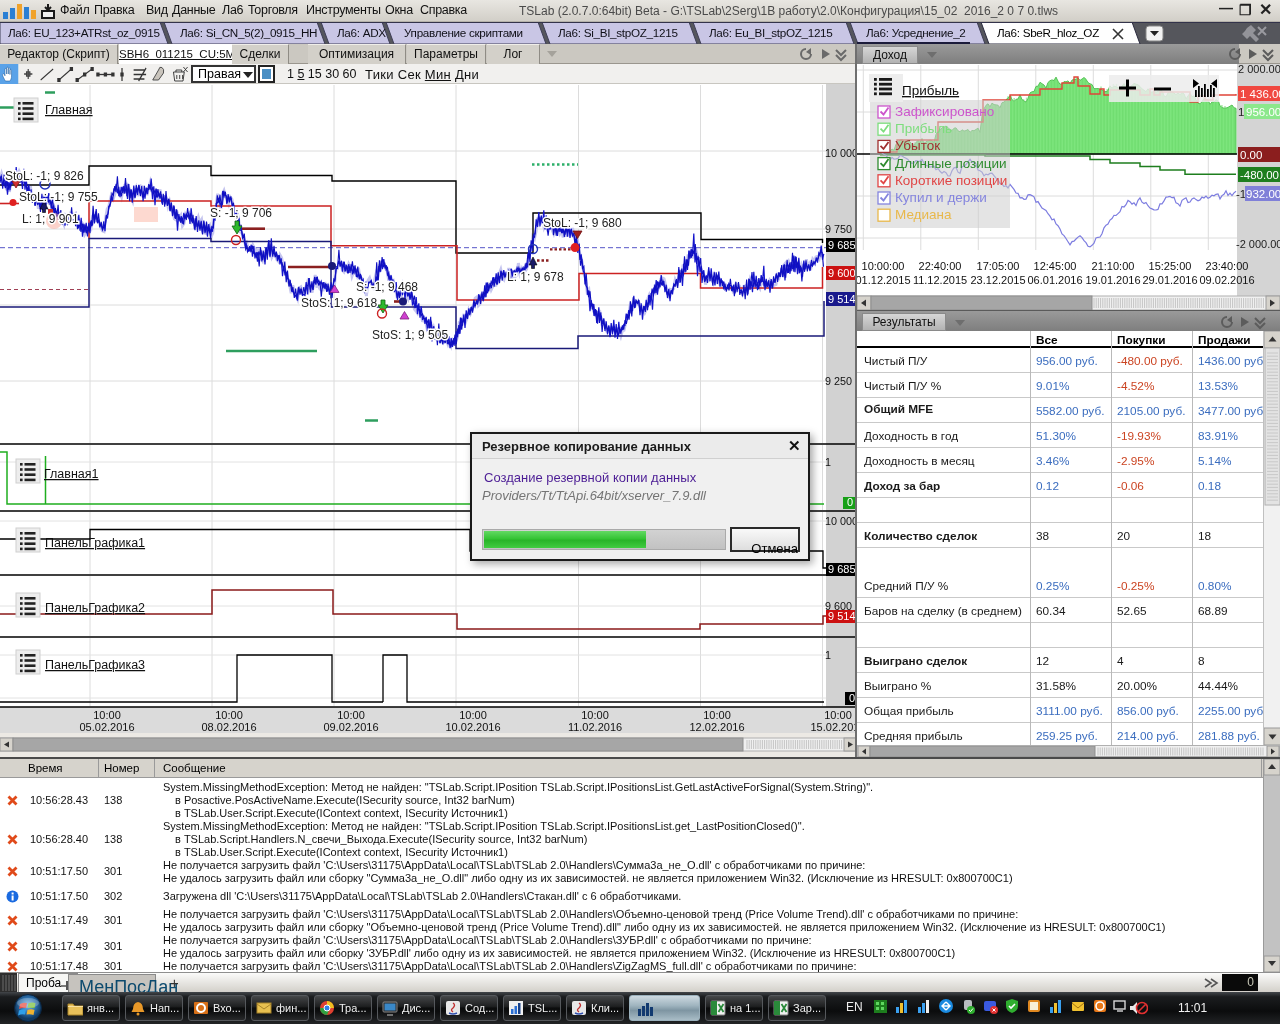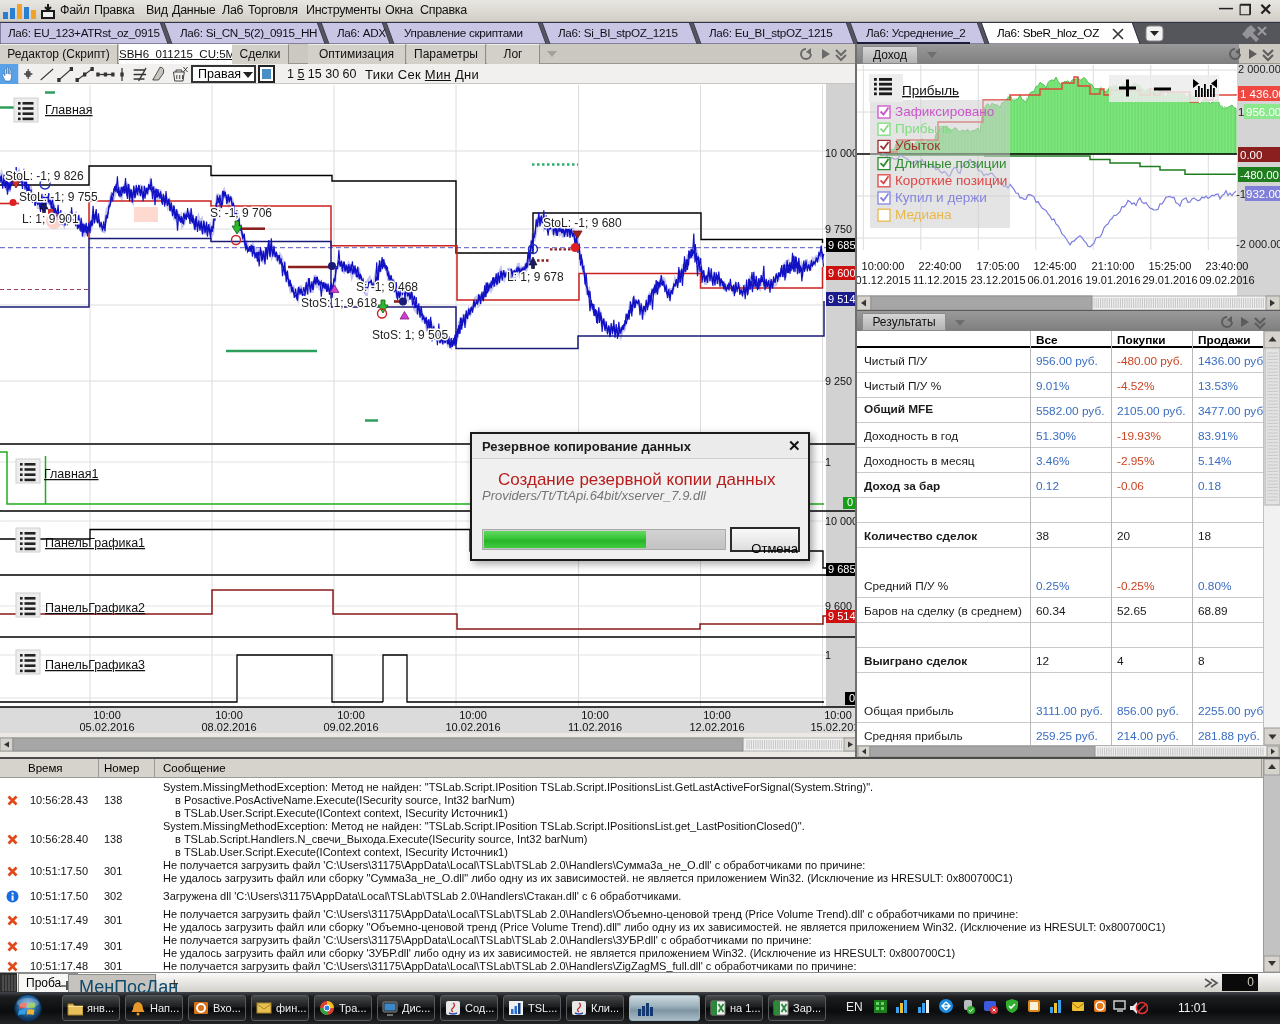--- a/index.html
+++ b/index.html
@@ -28,20 +28,21 @@
  </svg>
  <span class="mi" style="left:60px">Файл</span>
     <span class="mi" style="left:94px">Правка</span>
     <span class="mi" style="left:146px">Вид</span>
     <span class="mi" style="left:172px">Данные</span>
     <span class="mi" style="left:222px">Ла6</span>
     <span class="mi" style="left:248px">Торговля</span>
     <span class="mi" style="left:306px">Инструменты</span>
     <span class="mi" style="left:385px">Окна</span>
     <span class="mi" style="left:420px">Справка</span>
+ <span id="title">TSLab (2.0.7.0:64bit) Beta - G:\TSLab\2Serg\1В работу\2.0\Конфигурация\15_02&nbsp;&nbsp;2016_2 0 7 0.tlws</span>
  <span class="winbtn" style="left:1219px;top:0px">—</span>
     <span class="winbtn" style="left:1239px">❐</span>
     <span class="winbtn" style="left:1259px;font-size:16px;top:0px">✕</span>
 </div>
 <div class="abs" id="tabs1">
 <svg width="1280" height="22">
  <rect x="0" y="0" width="1280" height="22" fill="#55565c"></rect>
  <path d="M0,0 H160 L168,22 H0 Z" fill="#c9c6e5" stroke="#3e3e56"></path>
  <path d="M164,0 H317 L325,22 H172 Z" fill="#c9c6e5" stroke="#3e3e56"></path>
  <path d="M321,0 H382 L390,22 H329 Z" fill="#c9c6e5" stroke="#3e3e56"></path>
@@ -746,20 +747,26 @@
 <span class="abs" style="left:179px;top:6px;color:#1a1a1a;white-space:nowrap"></span>
 <span class="abs" style="left:260px;top:6px;color:#1a1a1a;white-space:nowrap"></span>
 <span class="abs" style="left:341px;top:6px;color:#1a1a1a;white-space:nowrap"></span>
 </div>
 <div class="abs" style="left:0;top:317px;width:406px;height:25px;border-bottom:1px solid #c9c9c9">
 <span class="abs" style="left:7px;top:6px;color:#1a1a1a;font-weight:bold;white-space:nowrap">Выиграно сделок</span>
 <span class="abs" style="left:179px;top:6px;color:#1a1a1a;white-space:nowrap">12</span>
 <span class="abs" style="left:260px;top:6px;color:#1a1a1a;white-space:nowrap">4</span>
 <span class="abs" style="left:341px;top:6px;color:#1a1a1a;white-space:nowrap">8</span>
 </div>
+<div class="abs" style="left:0;top:342px;width:406px;height:25px;border-bottom:1px solid #c9c9c9">
+<span class="abs" style="left:7px;top:6px;color:#1a1a1a;font-weight:normal;white-space:nowrap">Выиграно %</span>
+<span class="abs" style="left:179px;top:6px;color:#1a1a1a;white-space:nowrap">31.58%</span>
+<span class="abs" style="left:260px;top:6px;color:#1a1a1a;white-space:nowrap">20.00%</span>
+<span class="abs" style="left:341px;top:6px;color:#1a1a1a;white-space:nowrap">44.44%</span>
+</div>
 <div class="abs" style="left:0;top:367px;width:406px;height:25px;border-bottom:1px solid #c9c9c9">
 <span class="abs" style="left:7px;top:6px;color:#1a1a1a;font-weight:normal;white-space:nowrap">Общая прибыль</span>
 <span class="abs" style="left:179px;top:6px;color:#3b6dbf;white-space:nowrap">3111.00 руб.</span>
 <span class="abs" style="left:260px;top:6px;color:#3b6dbf;white-space:nowrap">856.00 руб.</span>
 <span class="abs" style="left:341px;top:6px;color:#3b6dbf;white-space:nowrap">2255.00 руб.</span>
 </div>
 <div class="abs" style="left:0;top:392px;width:406px;height:25px;border-bottom:1px solid #c9c9c9">
 <span class="abs" style="left:7px;top:6px;color:#1a1a1a;font-weight:normal;white-space:nowrap">Средняя прибыль</span>
 <span class="abs" style="left:179px;top:6px;color:#3b6dbf;white-space:nowrap">259.25 руб.</span>
 <span class="abs" style="left:260px;top:6px;color:#3b6dbf;white-space:nowrap">214.00 руб.</span>
@@ -1074,21 +1081,21 @@
       <circle cx="14" cy="8" r="5.5" fill="none" stroke="#e03030" stroke-width="1.6"></circle>
       <path d="M10.5,11.5 l7,-7" stroke="#e03030" stroke-width="1.6"></path>
     </svg>
  <span class="abs" style="left:1178px;top:9px;color:#f2f2f2;font-size:12px">11:01</span>
 </div>
 <div id="dlg" class="abs" style="left:470px;top:432px;width:340px;height:129px;background:#f0f0f0;border:2px solid #1a1a1a;box-shadow:3px 3px 8px rgba(0,0,0,0.35)">
  <div class="abs" style="left:0;top:0;width:336px;height:25px;background:#ebebeb;border-bottom:1px solid #d0d0d0">
   <span class="abs" style="left:10px;top:5px;font-size:13px;font-weight:bold;color:#1a1a1a">Резервное копирование данных</span>
   <span class="abs" style="left:316px;top:3px;font-size:15px;font-weight:bold;color:#111">✕</span>
  </div>
- <div class="abs" style="left:26px;top:36px;font-size:17px;color:#b91c1c">Создание резервной копии данных</div>
+ <div class="abs" style="left:12px;top:36px;font-size:13px;color:#4c1d95">Создание резервной копии данных</div>
  <div class="abs" style="left:10px;top:54px;font-size:13px;color:#757575;font-style:italic">Providers/Tt/TtApi.64bit/xserver_7.9.dll</div>
  <div class="abs" style="left:10px;top:95px;width:244px;height:21px;border:1px solid #aaa;background:linear-gradient(#d2d2d2,#c2c2c2)">
   <div class="abs" style="left:1px;top:1px;width:162px;height:17px;background:linear-gradient(#63d963 0%,#35c435 45%,#28b428 55%,#40cc40 100%)"></div>
  </div>
  <div class="abs" style="left:258px;top:93px;width:70px;height:25px;background:linear-gradient(#f9f9f9,#dedede);border:2px solid #2a2a2a;font-size:13px;text-align:right;padding-top:12px">Отмена</div>
 </div>
 <div class="abs" style="left:62px;top:995px;width:58px;height:26px;border:1px solid #55585c;border-radius:3px;background:linear-gradient(rgba(255,255,255,0.18),rgba(255,255,255,0.05) 45%,rgba(0,0,0,0.25) 50%,rgba(255,255,255,0.06))">
     <svg class="abs" style="left:4px;top:4px" width="16" height="16">
       <path d="M1,4 l5,0 1.5,2 8.5,0 0,9 -15,0 z" fill="#e8c05a" stroke="#a8842a"></path>
       <path d="M1,6.5 h15" stroke="#f8e0a0"></path>

